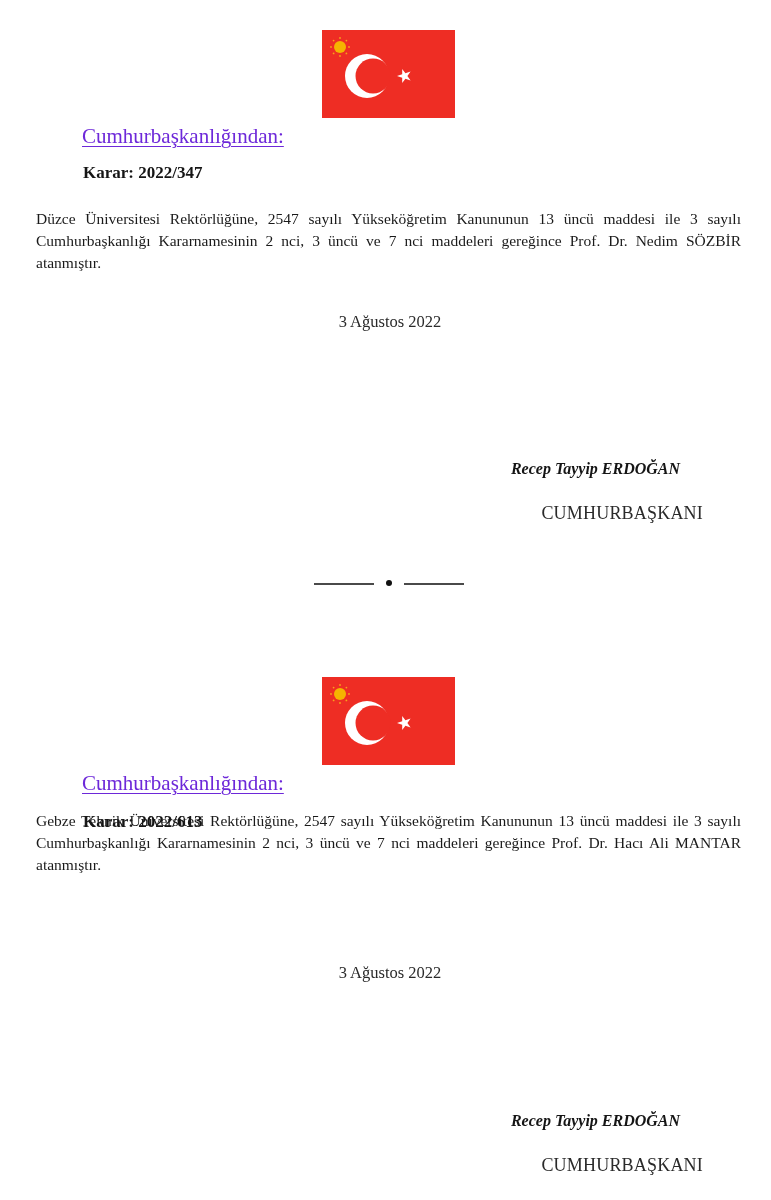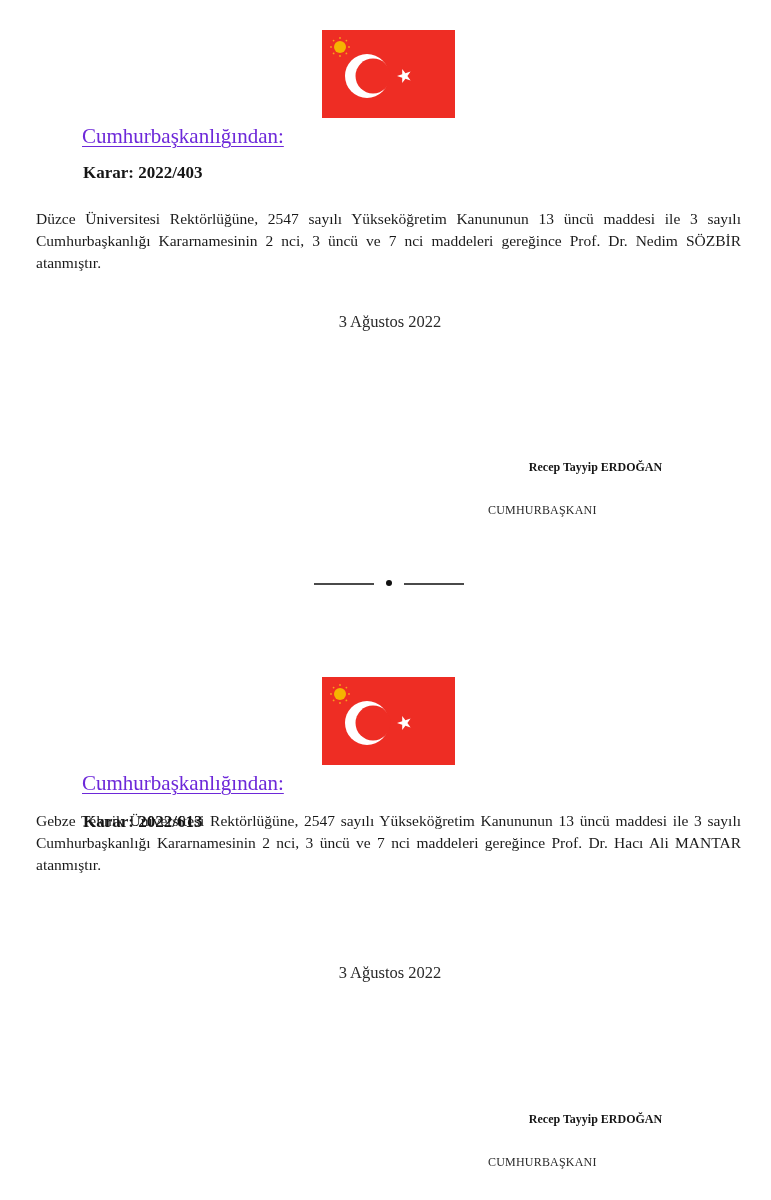--- a/index.html
+++ b/index.html
@@ -12,22 +12,22 @@
     .authority {
       position: absolute; left: 82px; font-size: 21px; color: #6d28d9;
       text-decoration: underline; text-underline-offset: 3px; text-decoration-thickness: 1px;
     }
     .decree-no { position: absolute; left: 83px; font-size: 17px; font-weight: bold; color: #151515; }
     .body-text {
       position: absolute; left: 36px; width: 705px; font-size: 15.5px;
       line-height: 22px; text-align: justify; text-align-last: left; color: #1a1a1a;
     }
     .date { position: absolute; left: 0; width: 780px; text-align: center; font-size: 16.5px; color: #2a2a2a; }
-    .signer { position: absolute; left: 488px; width: 215px; text-align: center; font-size: 12px; font-weight: bold; color: #151515; }
-    .title { position: absolute; left: 488px; width: 215px; text-align: left; font-size: 12px; color: #2a2a2a; letter-spacing: 0.2px; }
+    .signer { position: absolute; left: 488px; width: 215px; text-align: center; font-size: 16px; font-weight: bold; color: #151515; font-style: italic; }
+    .title { position: absolute; left: 488px; width: 215px; text-align: right; font-size: 18px; color: #2a2a2a; letter-spacing: 0.2px; }
     .separator { position: absolute; top: 578px; left: 314px; width: 152px; height: 10px; }
     .sep-line { position: absolute; top: 5px; height: 1.5px; background: #4a4a4a; width: 60px; }
     .sep-dot { position: absolute; top: 2px; left: 72px; width: 6px; height: 6px; border-radius: 50%; background: #111; }
   </style>
 </head>
 <body>
 
 <div>
   <div class="flag" style="top:30px;">
     <svg viewBox="0 0 133 88" xmlns="http://www.w3.org/2000/svg">
@@ -42,21 +42,21 @@
           <circle cx="11.6" cy="23.4" r="0.9"></circle>
         <circle cx="9" cy="17" r="0.9"></circle>
           <circle cx="11.6" cy="10.6" r="0.9"></circle>
       </g>
       <circle cx="45" cy="46" r="22" fill="#ffffff"></circle>
       <circle cx="51" cy="46" r="17.5" fill="#ee2d24"></circle>
       <polygon fill="#ffffff" points="75,46 80.2,44.3 80.2,38.9 83.4,43.3 88.6,41.6 85.4,46 88.6,50.4 83.4,48.7 80.2,53.1 80.2,47.7"></polygon>
     </svg>
   </div>
   <div class="authority" style="top:124px;">Cumhurbaşkanlığından:</div>
-  <div class="decree-no" style="top:163px;">Karar: 2022/403</div>
+  <div class="decree-no" style="top:163px;">Karar: 2022/347</div>
   <div class="body-text" style="top:208px;">Düzce Üniversitesi Rektörlüğüne, 2547 sayılı Yükseköğretim Kanununun 13 üncü maddesi ile 3 sayılı Cumhurbaşkanlığı Kararnamesinin 2 nci, 3 üncü ve 7 nci maddeleri gereğince Prof. Dr. Nedim SÖZBİR atanmıştır.</div>
   <div class="date" style="top:312px;">3 Ağustos 2022</div>
   <div class="signer" style="top:460px;">Recep Tayyip ERDOĞAN</div>
   <div class="title" style="top:503px;">CUMHURBAŞKANI</div>
 </div>
 
 <div class="separator">
   <div class="sep-line" style="left:0;"></div>
   <div class="sep-dot"></div>
   <div class="sep-line" style="left:90px;"></div>

